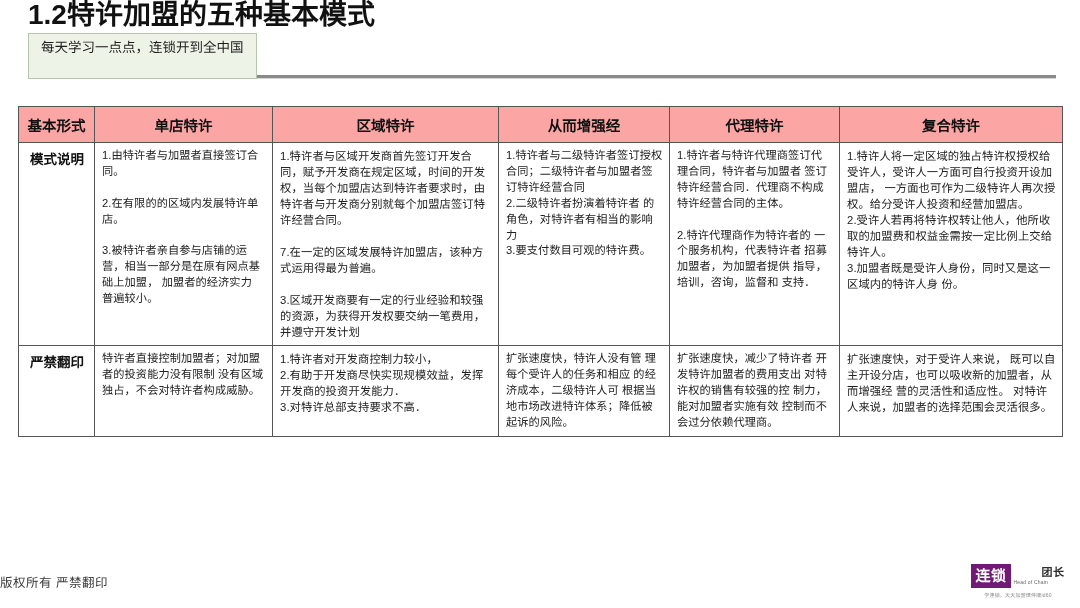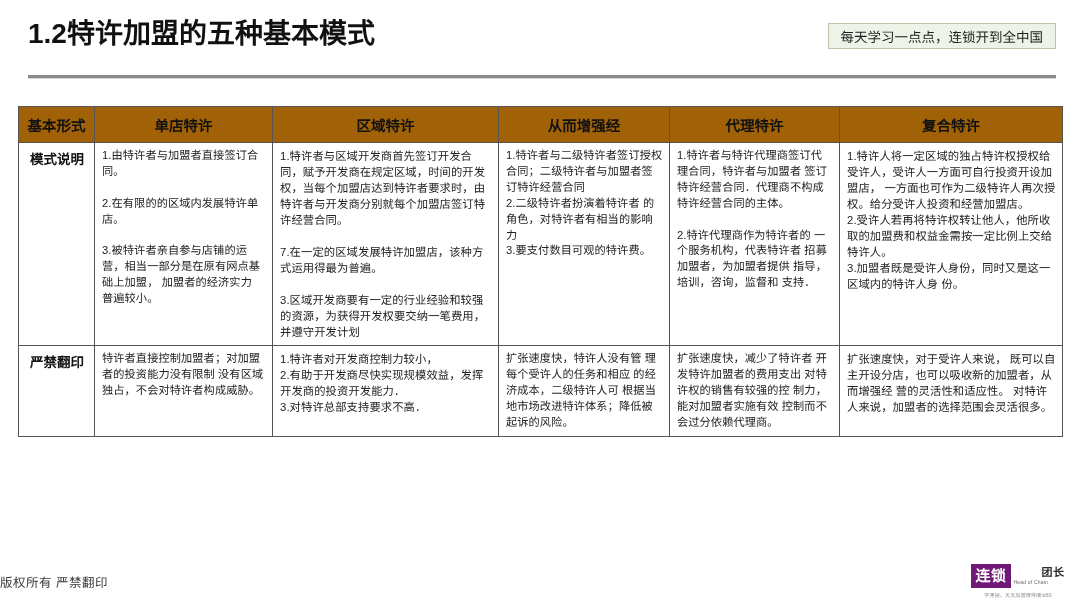--- a/index.html
+++ b/index.html
@@ -18,42 +18,44 @@
 
   
   .slide-header {
     position: relative;
     height: 92px;
     box-sizing: border-box;
     padding: 0 18px;
   }
   .title-row {
     display: flex;
-    align-items: center;
+    align-items: flex-start;
     justify-content: space-between;
     height: 72px;
     padding: 0 6px 0 10px;
     box-sizing: border-box;
+    flex-direction: column;
   }
   .slide-title {
     font-size: 28px;
     font-weight: bold;
     letter-spacing: 0px;
     color: #111111;
     line-height: 1.05;
     padding-bottom: 4px;
     white-space: nowrap;
   }
   .header-badge {
     border: 1px solid #b9c6ad;
     background: #eef3e8;
     color: #1e1e1e;
     font-size: 13.5px;
     line-height: 1;
-    padding: 7px 12px 3px 12px;
+    padding: 7px 12px 23px 12px;
+    margin-bottom: 5px;
     white-space: nowrap;
   }
   .title-rule {
     margin: 3px 6px 0 10px;
     height: 3px;
     background: #8a8a8a;
     border-bottom: 1px solid #d6d6d6;
   }
 
   
@@ -68,21 +70,21 @@
     border: 1px solid #555555;
   }
   table.matrix th,
   table.matrix td {
     border: 1px solid #555555;
     vertical-align: top;
     padding: 5px 6px 5px 7px;
     box-sizing: border-box;
   }
   table.matrix thead th {
-    background: #a16207;
+    background: #fca5a5;
     text-align: center;
     vertical-align: middle;
     font-size: 14.5px;
     font-weight: bold;
     height: 36px;
     padding: 4px 4px;
     color: #111111;
   }
   td.rowlabel {
     text-align: center;

